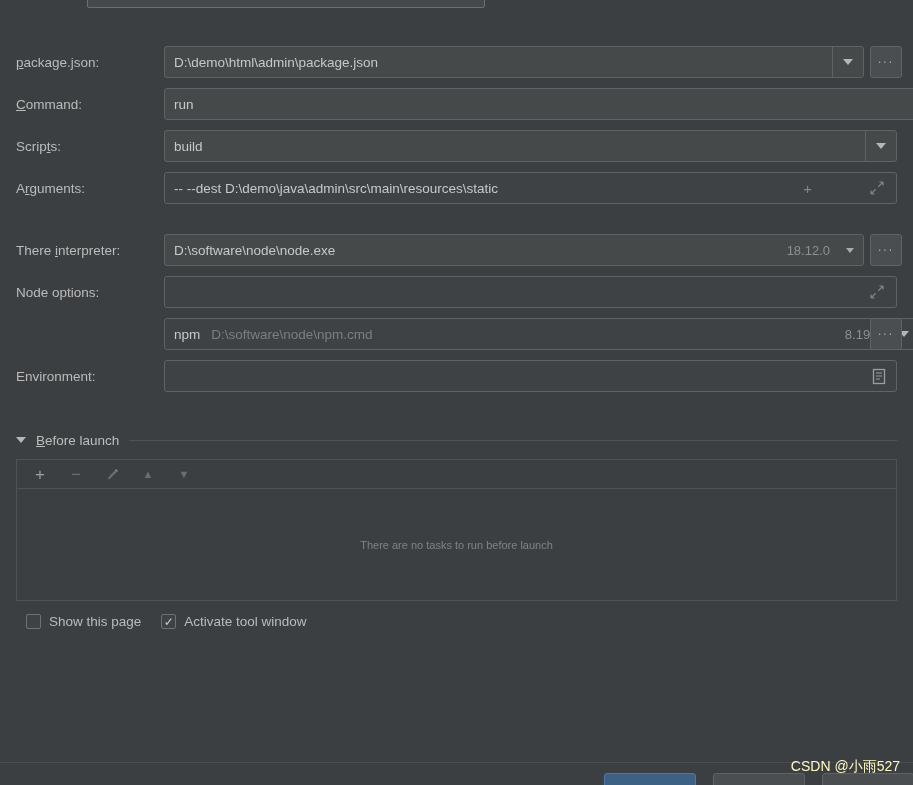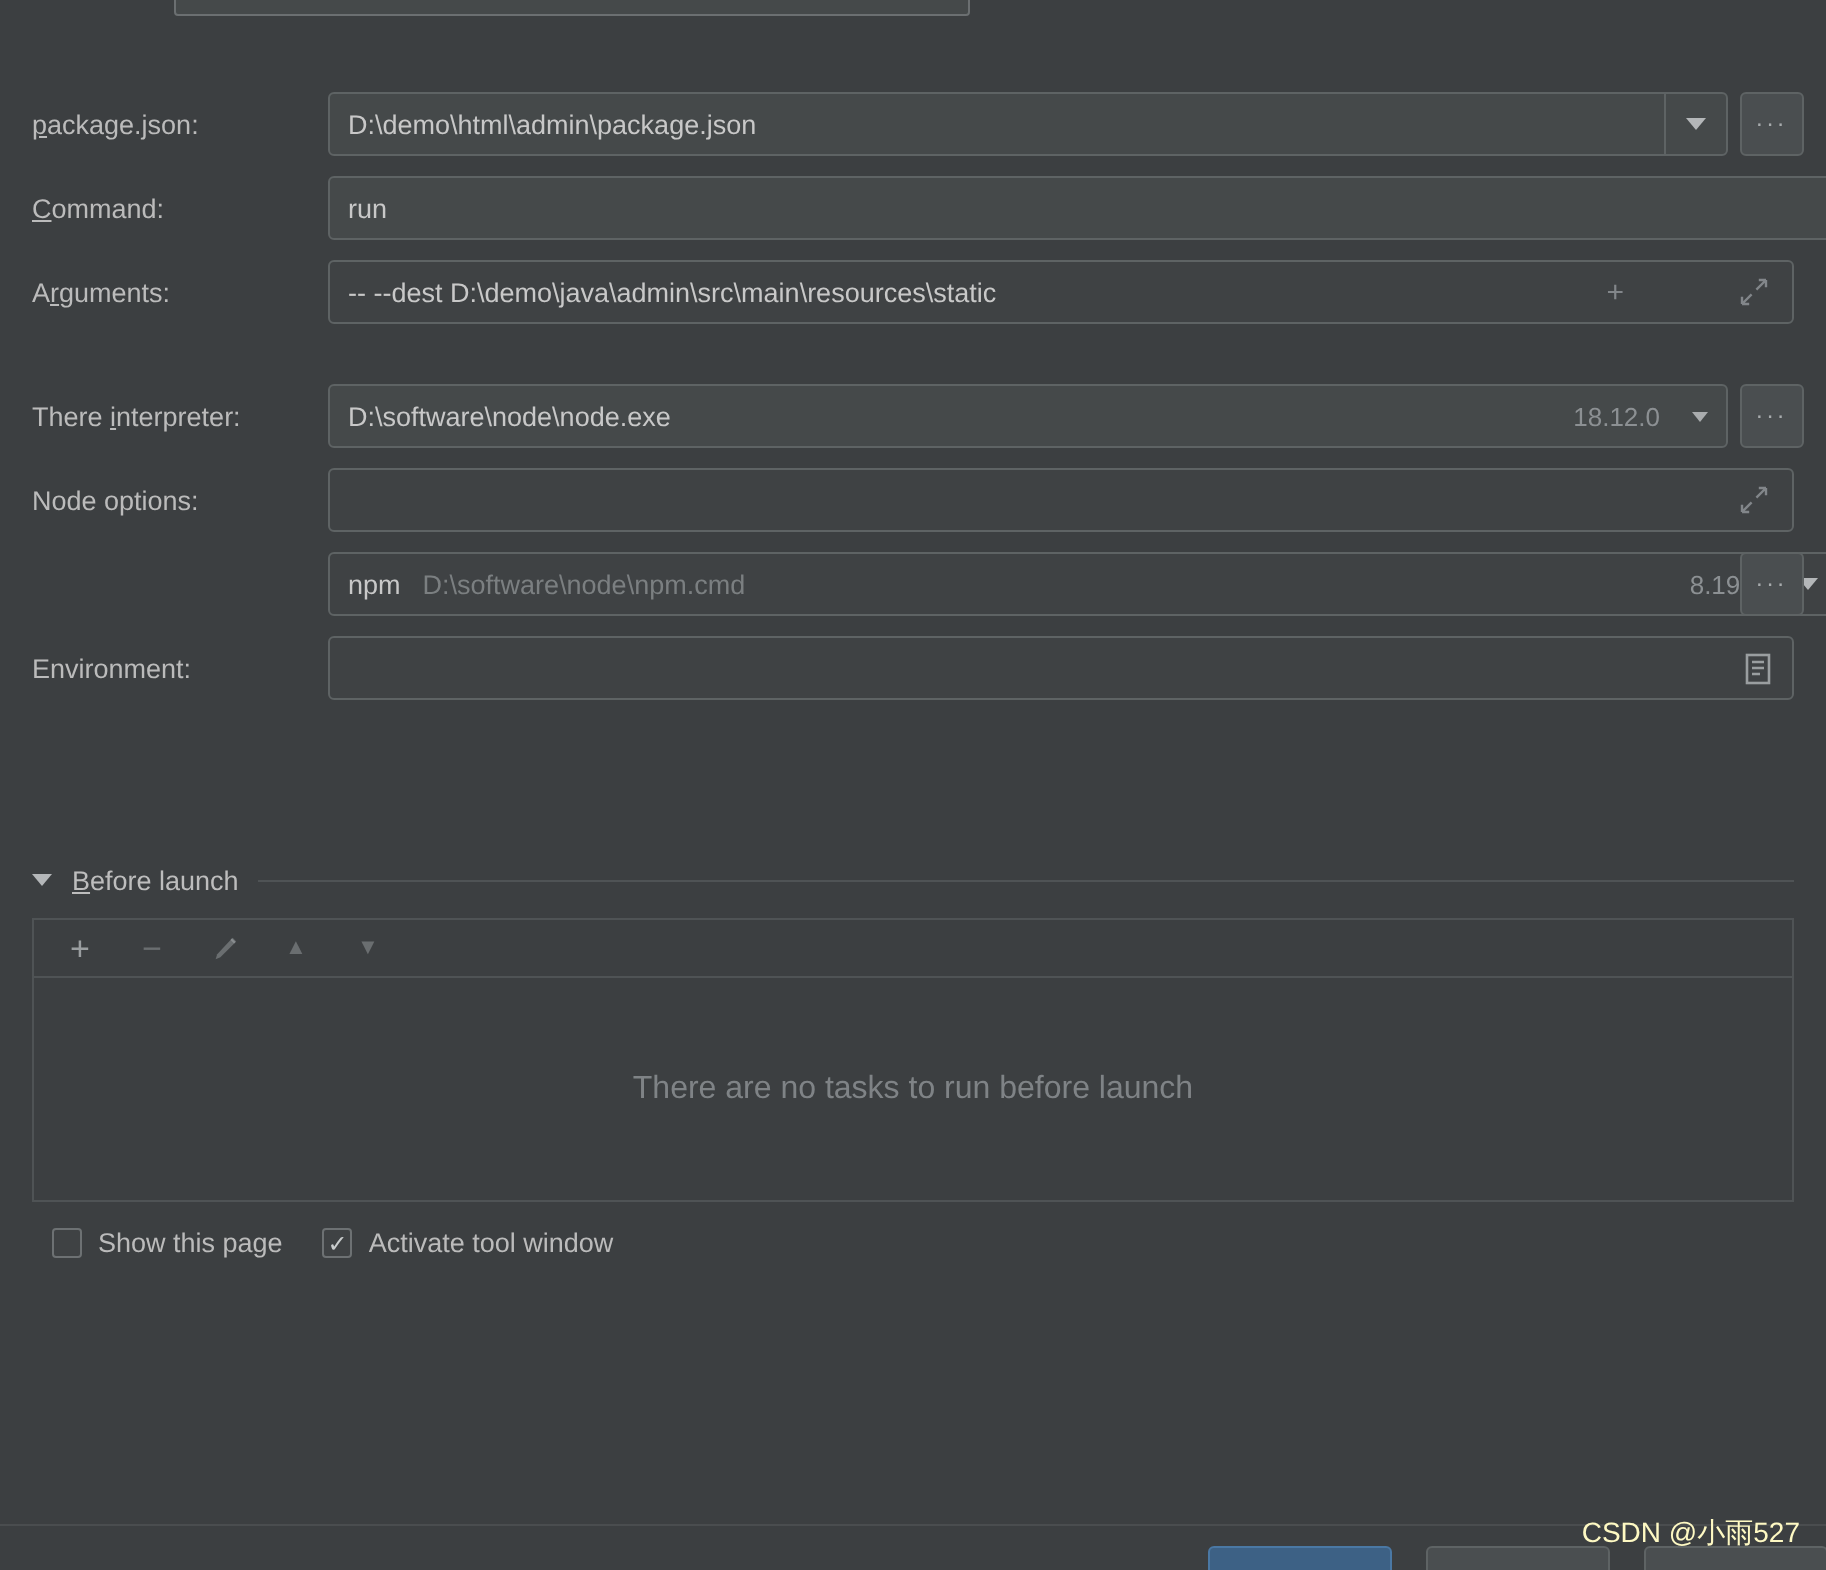--- a/index.html
+++ b/index.html
@@ -185,21 +185,21 @@
     font-size: 17px;
     line-height: 1;
   }
   .tb-ico.dim { color: #6a6e70; }
   .bl-body {
     height: 112px;
     display: flex;
     align-items: center;
     justify-content: center;
     color: #7f8386;
-    font-size: 16px;
+    font-size: 11px;
   }
 
   
   .checks {
     position: absolute;
     left: 26px;
     top: 614px;
     display: flex;
     align-items: center;
     gap: 10px;
@@ -277,20 +277,29 @@
   <div class="row">
     <div class="lbl"><u>C</u><span>ommand:</span></div>
     <div class="field" style="left:164px; width:836px;">
       <div class="txt">run</div>
       <div class="arrowcell" style="border-left:none;">
         <div class="caret"></div>
       </div>
     </div>
   </div>
 
+  <div class="row">
+    <div class="lbl"><span>Scrip</span><u>t</u><span>s:</span></div>
+    <div class="field" style="left:164px; width:733px;">
+      <div class="txt">build</div>
+      <div class="arrowcell">
+        <div class="caret"></div>
+      </div>
+    </div>
+  </div>
 
   <div class="row">
     <div class="lbl"><span>A</span><u>r</u><span>guments:</span></div>
     <div class="field flat" style="left:164px; width:733px;gap:48px;">
       <div class="txt">-- --dest  D:\demo\java\admin\src\main\resources\static</div>
       <div class="ficon">+</div>
       <div class="ficon" style="padding-right:12px;">
         <svg width="14" height="14" viewBox="0 0 14 14">
           <path d="M13 1 L8.2 5.8 M13 1 L13 4.6 M13 1 L9.4 1" stroke="#82868a" stroke-width="1.2" fill="none"></path>
           <path d="M1 13 L5.8 8.2 M1 13 L1 9.4 M1 13 L4.6 13" stroke="#82868a" stroke-width="1.2" fill="none"></path>

